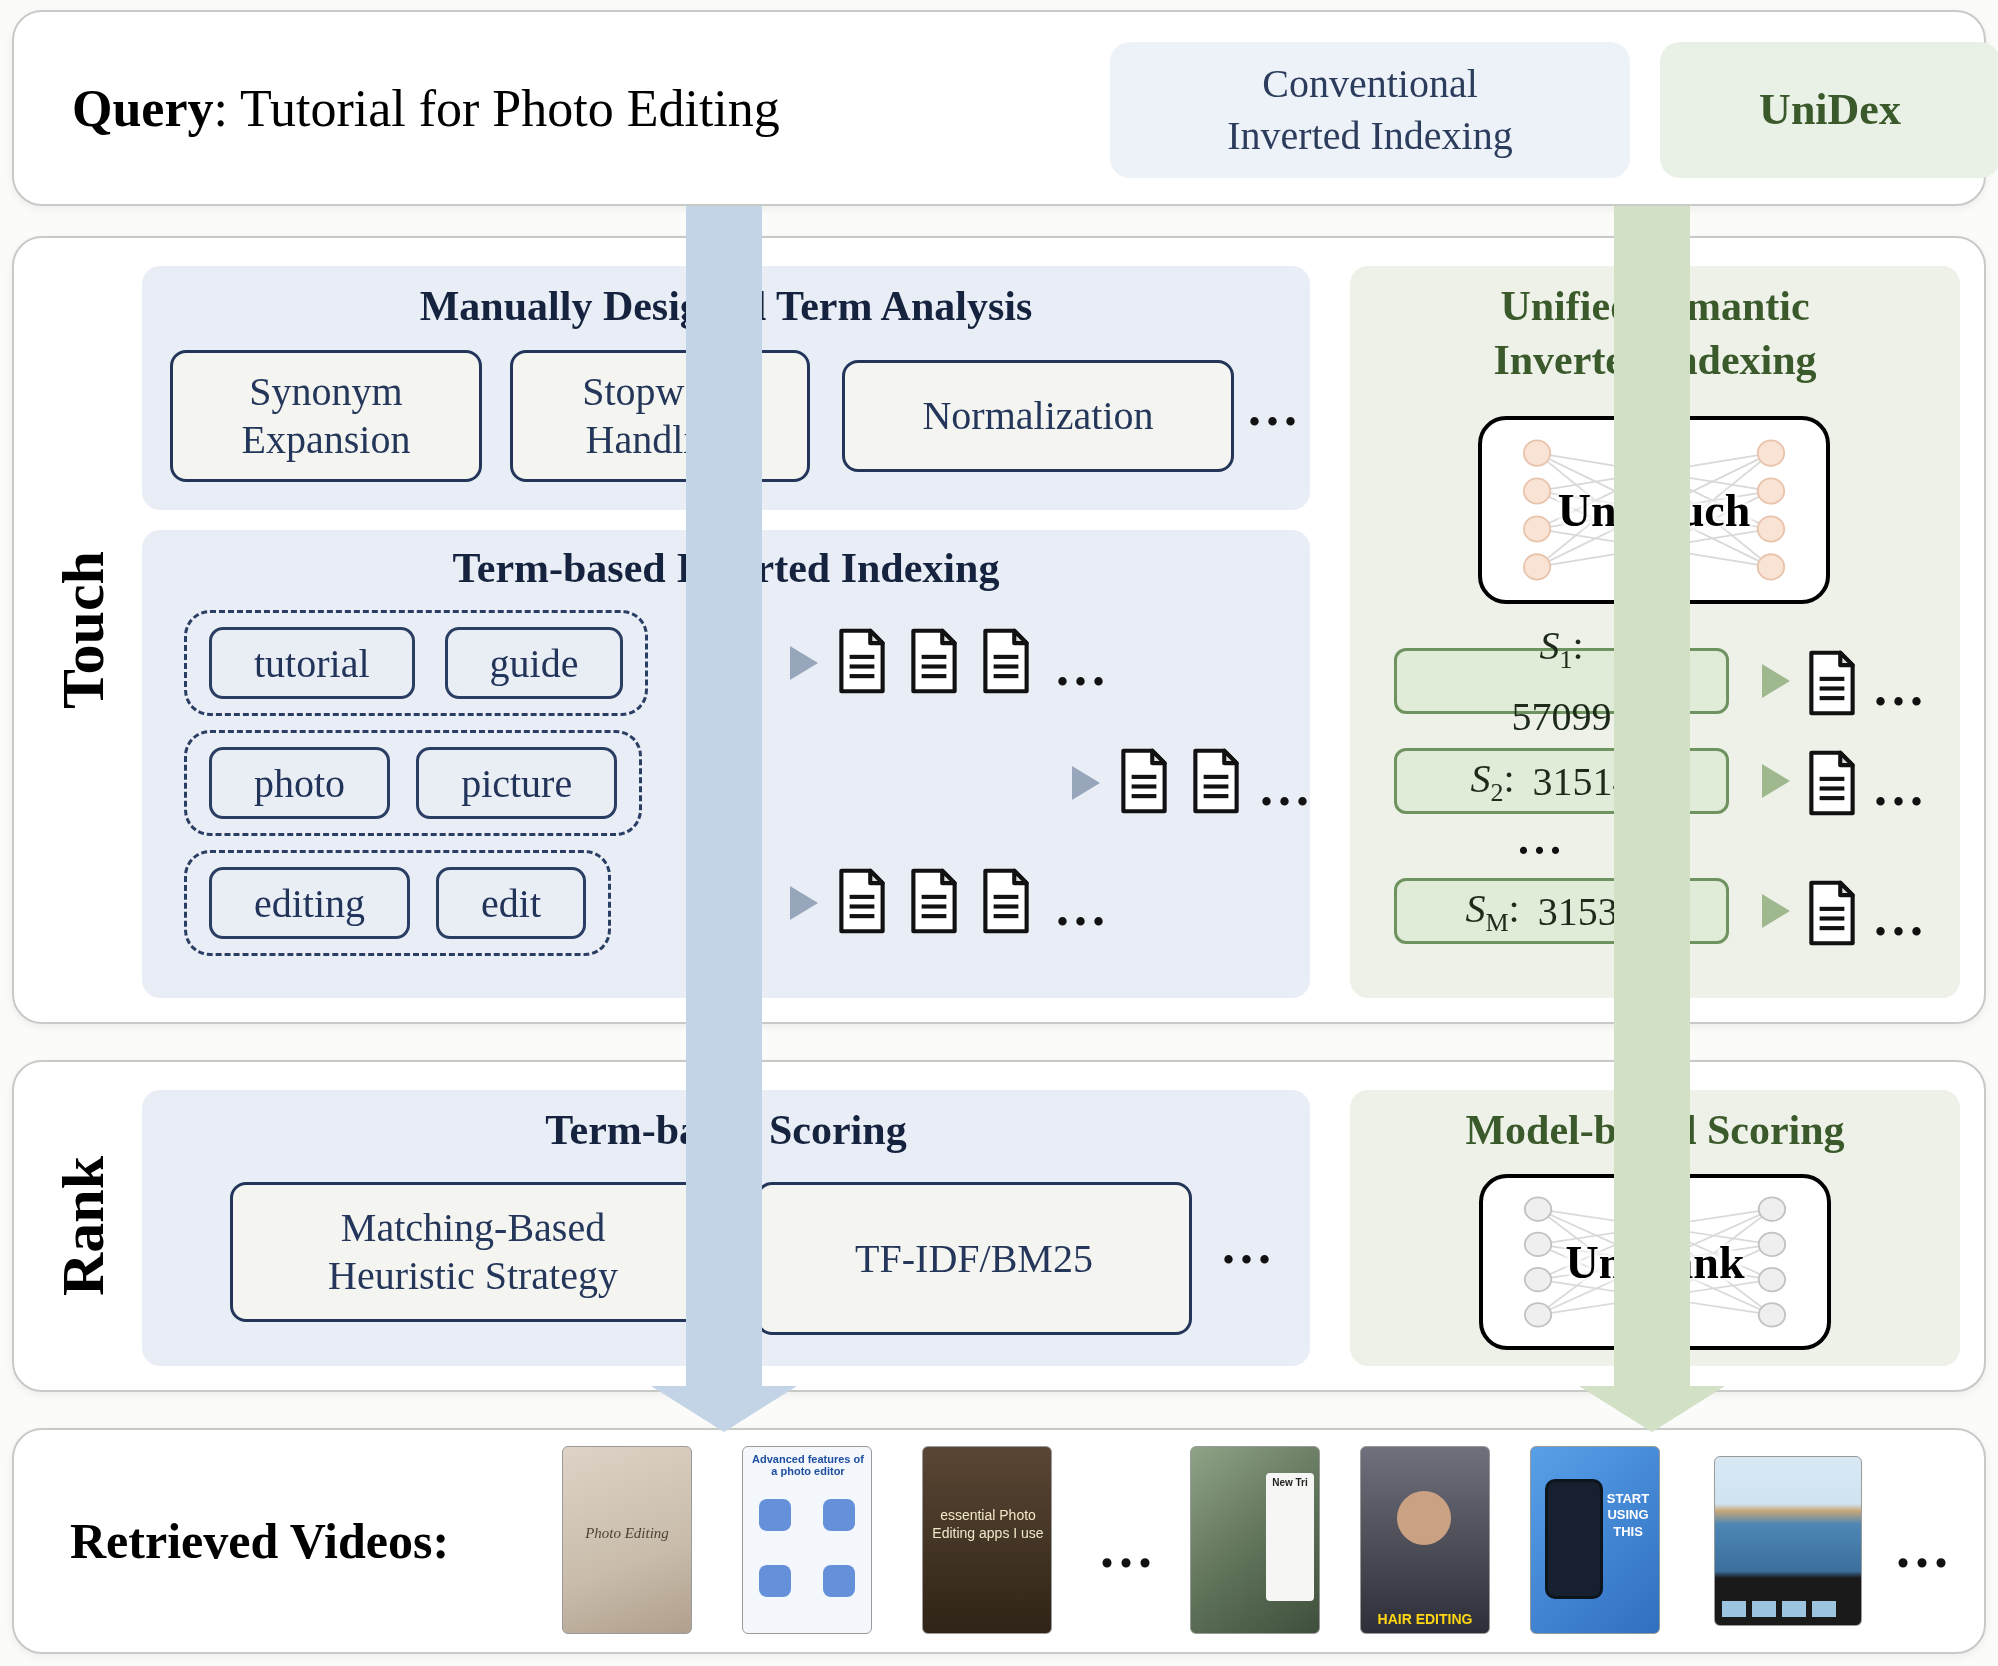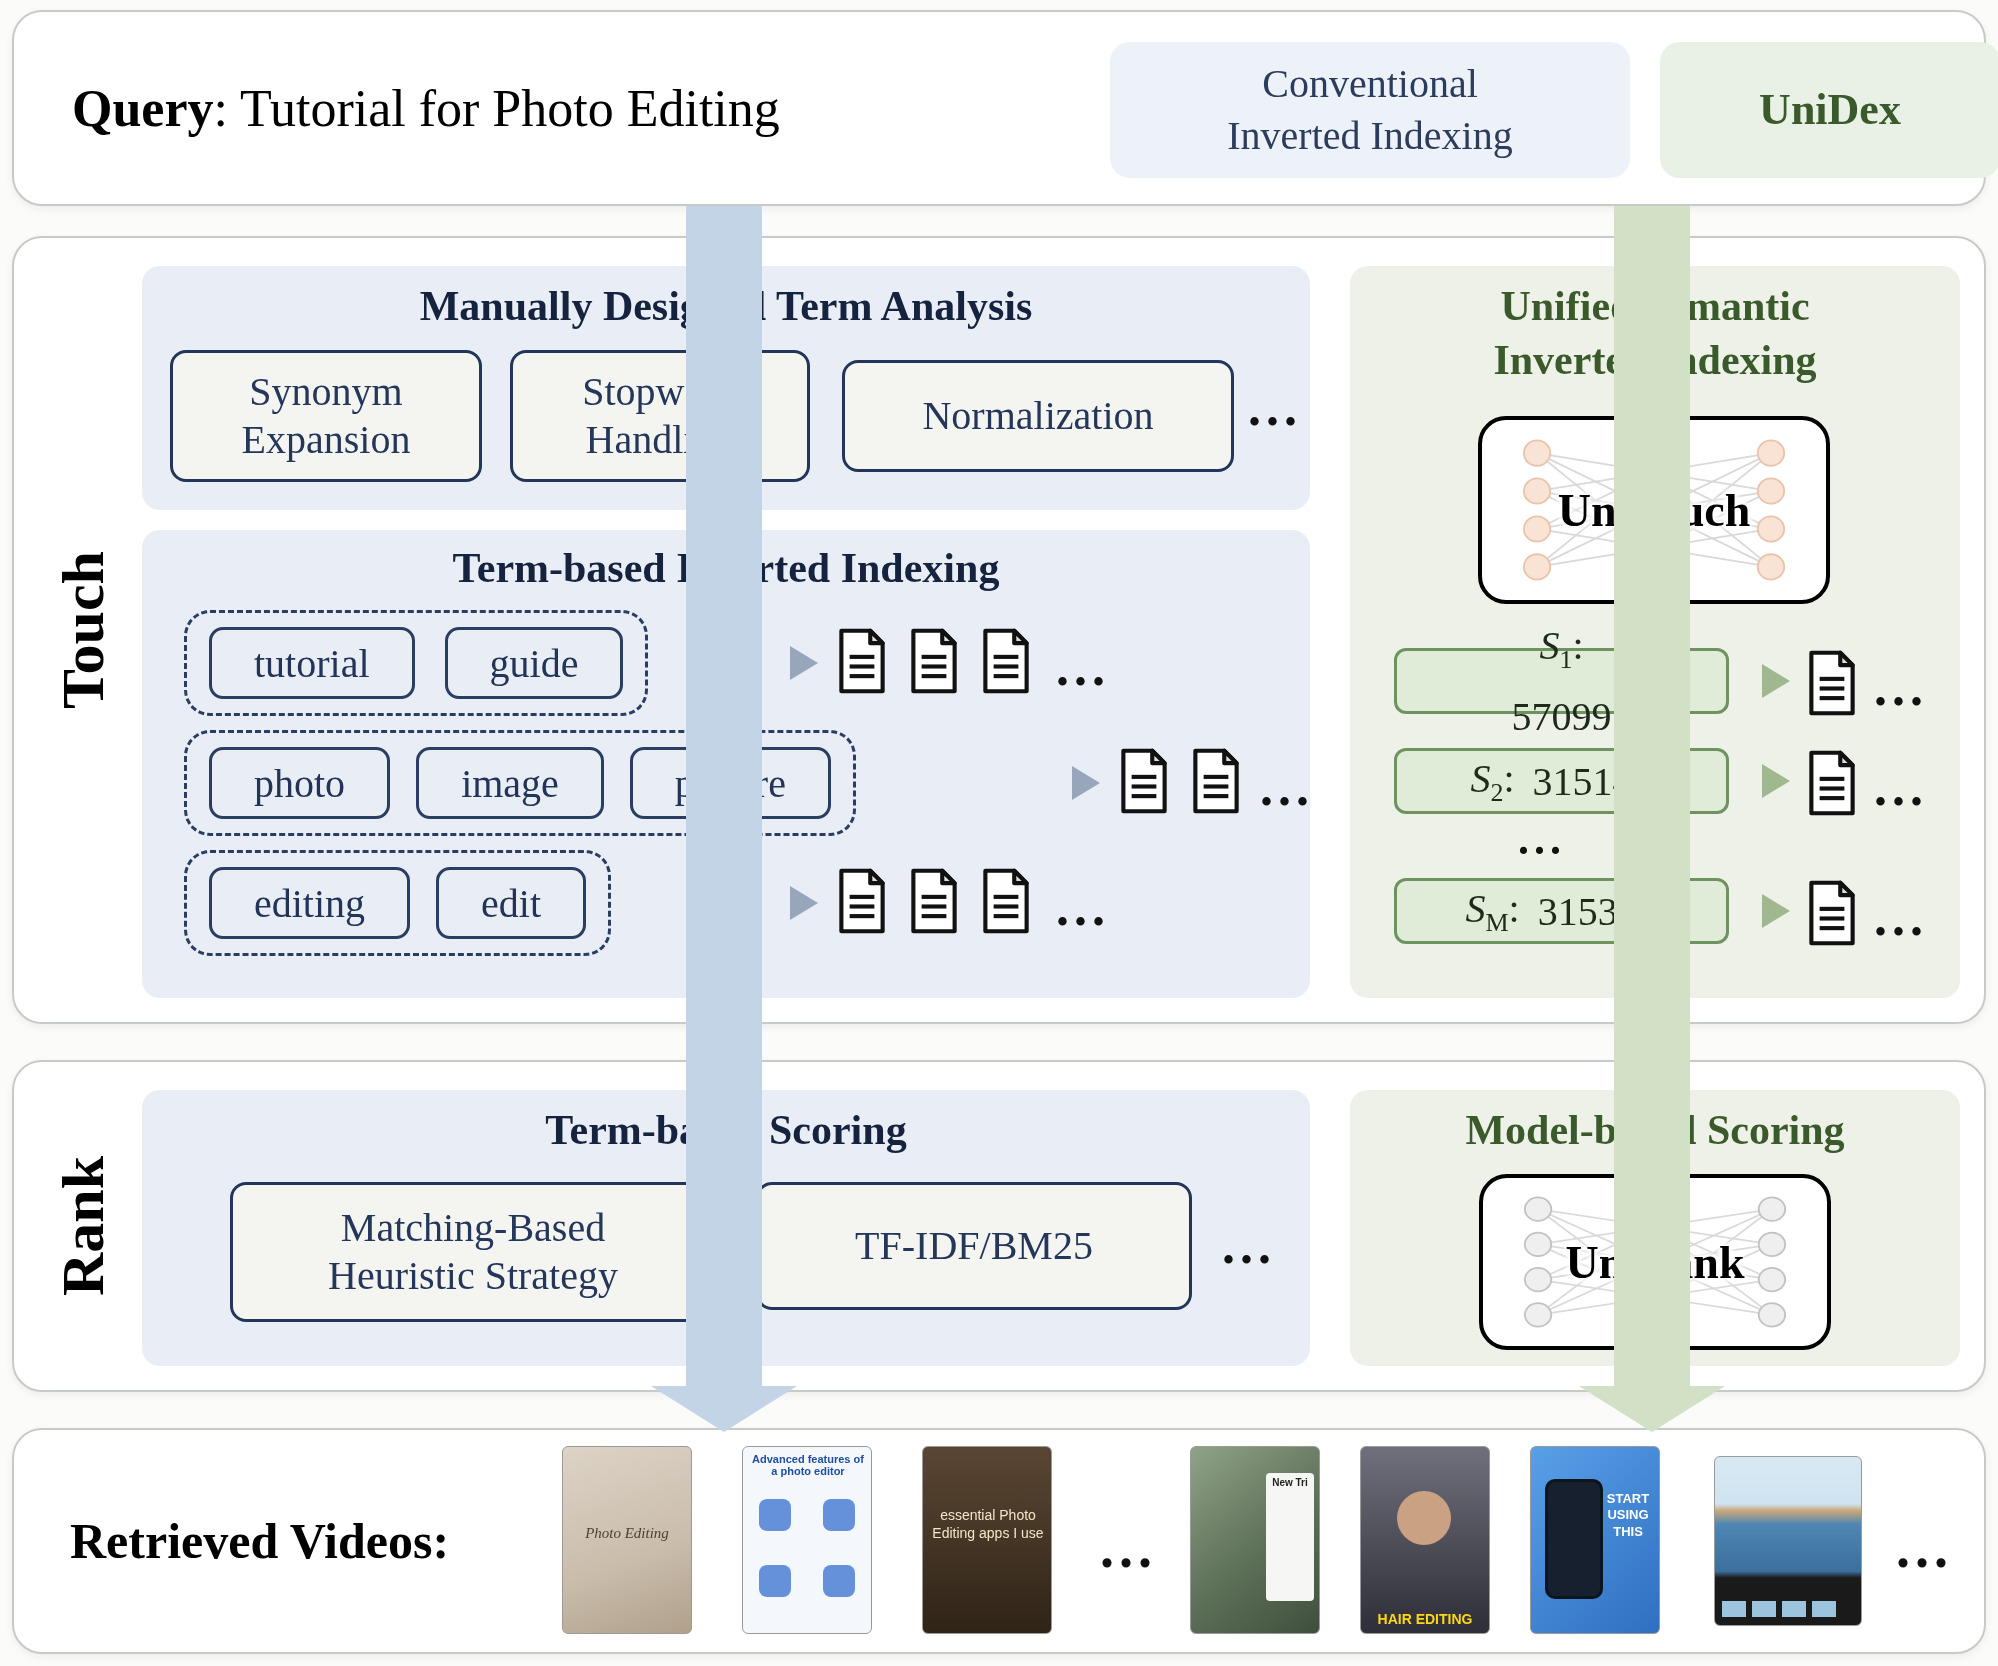--- a/index.html
+++ b/index.html
@@ -177,23 +177,20 @@
           <path d="M26 2 v9 h9 z" fill="#ddd" stroke="#111" stroke-width="3" stroke-linejoin="round"></path>
           <line x1="11" y1="21" x2="29" y2="21" stroke="#111" stroke-width="3"></line>
           <line x1="11" y1="28" x2="29" y2="28" stroke="#111" stroke-width="3"></line>
           <line x1="11" y1="35" x2="29" y2="35" stroke="#111" stroke-width="3"></line>
         </svg></span>
     <span class="dots" style="left:914px; top:108px;">...</span>
 
     <div class="dashed" style="left:42px; top:200px;">
       <div class="term">
           <span>photo</span>
-        </div>
-      <div class="term">
-          <span>image</span>
         </div>
       <div class="term">
           <span>picture</span>
         </div>
     </div>
     <span class="tri" style="left:930px; top:236px;"></span>
     <span class="doc" style="left:974px; top:218px;"><svg viewBox="0 0 40 48" width="100%" height="100%">
           <path d="M5 2 h21 l9 9 v35 H5 z" fill="#fff" stroke="#111" stroke-width="3" stroke-linejoin="round"></path>
           <path d="M26 2 v9 h9 z" fill="#ddd" stroke="#111" stroke-width="3" stroke-linejoin="round"></path>
           <line x1="11" y1="21" x2="29" y2="21" stroke="#111" stroke-width="3"></line>
@@ -335,21 +332,21 @@
 
 <section class="box" id="rank-box">
   <div class="side-label">Rank</div>
 
   <div class="panel blue-p" style="left:128px; top:28px; width:1168px; height:276px;">
     <div class="p-title" style="top:16px;">Term-based Scoring</div>
     <div class="chip" style="left:88px; top:92px; width:486px; height:140px;">
       <span>Matching-Based</span>
       <span>Heuristic Strategy</span>
     </div>
-    <div class="chip" style="left:614px; top:92px; width:436px; height:128px;">
+    <div class="chip" style="left:614px; top:92px; width:436px; height:153px;">
       <span>TF-IDF/BM25</span>
     </div>
     <span class="dots" style="left:1080px; top:126px;">...</span>
   </div>
 
   <div class="panel green-p" style="left:1336px; top:28px; width:610px; height:276px;">
     <div class="p-title green-t" style="top:16px;">Model-based Scoring</div>
     <div class="netbox" style="left:129px; top:84px; width:352px; height:176px;">
       <div class="net"><svg viewBox="0 0 352 186" width="100%" height="100%" preserveAspectRatio="none">
             <line x1="52" y1="30" x2="176" y2="51" stroke="#d9d9d9" stroke-width="2"></line>

